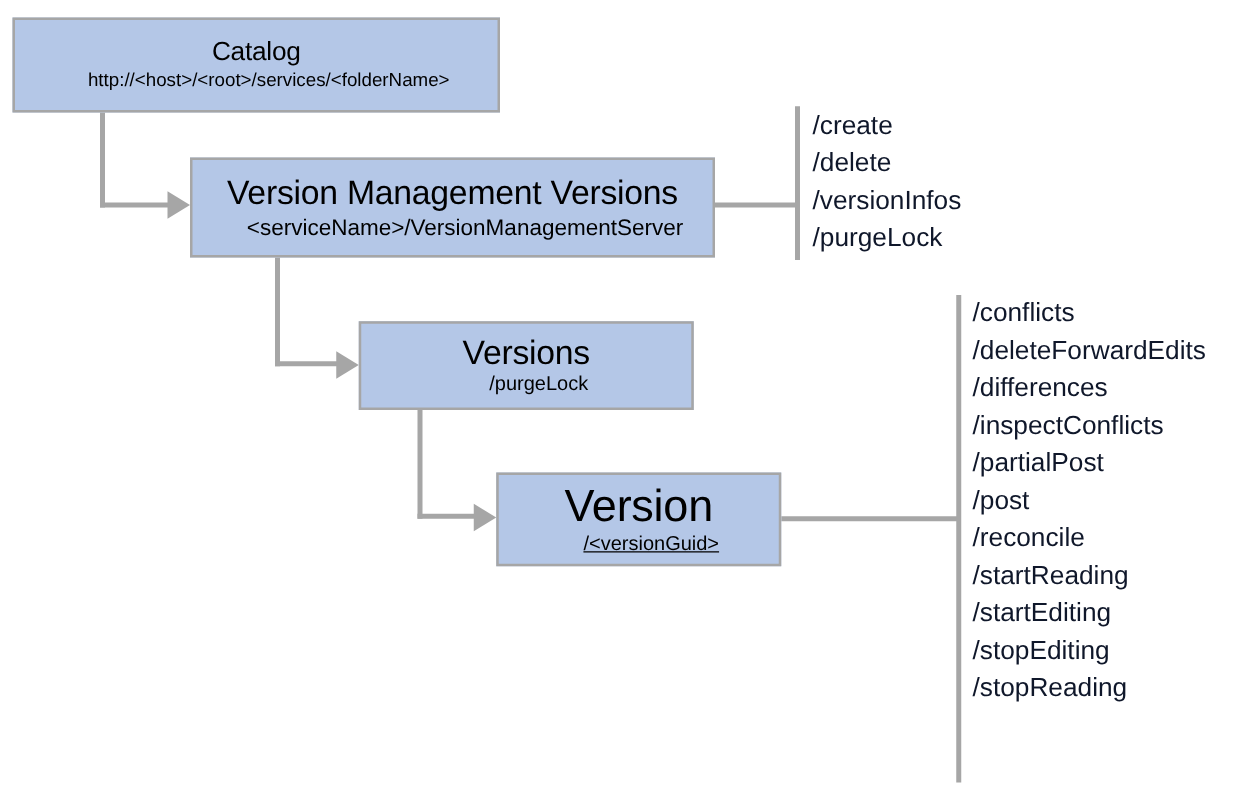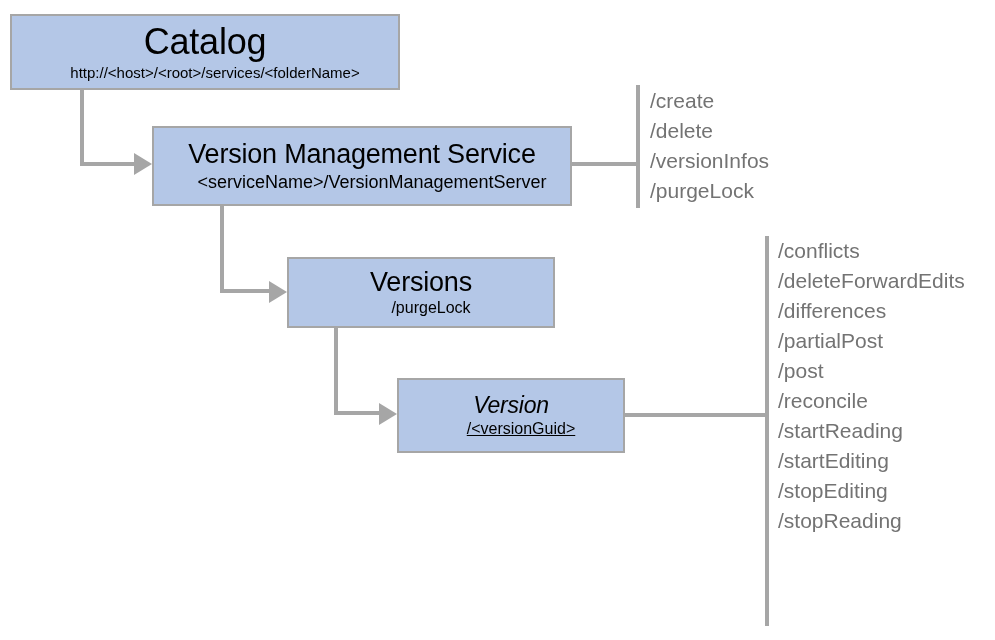--- a/index.html
+++ b/index.html
@@ -43,33 +43,33 @@
   .node .node-sub {
     font-size: 15px;
     font-weight: 400;
     margin-top: 4px;
     white-space: nowrap;
     margin-left: 20px;
   }
 
   
   #node-catalog       { left: 10px;  top: 14px;  width: 390px; height: 76px; }
-  #node-catalog .node-title { font-size: 36px; }
+  #node-catalog .node-title { font-size: 21px; }
   #node-catalog .node-sub   { font-size: 15px; }
 
   #node-vms           { left: 152px; top: 126px; width: 420px; height: 80px; }
   #node-vms .node-title { font-size: 27px; }
   #node-vms .node-sub   { font-size: 18px; }
 
   #node-versions      { left: 287px; top: 257px; width: 268px; height: 71px; }
   #node-versions .node-title { font-size: 27px; }
   #node-versions .node-sub   { font-size: 16px; }
 
   #node-version       { left: 397px; top: 378px; width: 228px; height: 75px; }
-  #node-version .node-title { font-size: 23px; font-style: italic; }
+  #node-version .node-title { font-size: 36px; }
   #node-version .node-sub   { font-size: 16px; text-decoration: underline; }
 
   
   .seg {
     position: absolute;
     background: #a6a6a6;
   }
   .seg-v { width: 4px; }
   .seg-h { height: 4px; }
 
@@ -101,21 +101,21 @@
   #b1-h  { left: 572px; top: 162px; width: 67px; }
   #b1-v  { left: 636px; top: 85px;  height: 123px; }
 
   
   #b2-h  { left: 625px; top: 413px; width: 142px; }
   #b2-v  { left: 765px; top: 236px; height: 390px; }
 
   
   .endpoint-list {
     position: absolute;
-    color: #737373;
+    color: #0f172a;
     font-size: 21px;
     line-height: 30px;
     white-space: nowrap;
   }
   #endpoints-a { left: 650px; top: 86px; }
   #endpoints-b { left: 778px; top: 236px; }
   .endpoint-item { display: block; }
 </style>
 </head>
 <body>
@@ -139,21 +139,21 @@
 
   <div class="seg seg-h" id="b2-h"></div>
   <div class="seg seg-v" id="b2-v"></div>
 
   <div class="node" id="node-catalog">
     <span class="node-title">Catalog</span>
     <span class="node-sub">http://&lt;host&gt;/&lt;root&gt;/services/&lt;folderName&gt;</span>
   </div>
 
   <div class="node" id="node-vms">
-    <span class="node-title">Version Management Service</span>
+    <span class="node-title">Version Management Versions</span>
     <span class="node-sub">&lt;serviceName&gt;/VersionManagementServer</span>
   </div>
 
   <div class="node" id="node-versions">
     <span class="node-title">Versions</span>
     <span class="node-sub">/purgeLock</span>
   </div>
 
   <div class="node" id="node-version">
     <span class="node-title">Version</span>
@@ -164,20 +164,21 @@
       <span class="endpoint-item">/create</span>
       <span class="endpoint-item">/delete</span>
       <span class="endpoint-item">/versionInfos</span>
       <span class="endpoint-item">/purgeLock</span>
     </div>
 
   <div class="endpoint-list" id="endpoints-b">
       <span class="endpoint-item">/conflicts</span>
       <span class="endpoint-item">/deleteForwardEdits</span>
       <span class="endpoint-item">/differences</span>
+      <span class="endpoint-item">/inspectConflicts</span>
       <span class="endpoint-item">/partialPost</span>
       <span class="endpoint-item">/post</span>
       <span class="endpoint-item">/reconcile</span>
       <span class="endpoint-item">/startReading</span>
       <span class="endpoint-item">/startEditing</span>
       <span class="endpoint-item">/stopEditing</span>
       <span class="endpoint-item">/stopReading</span>
     </div>
 
 </div>

